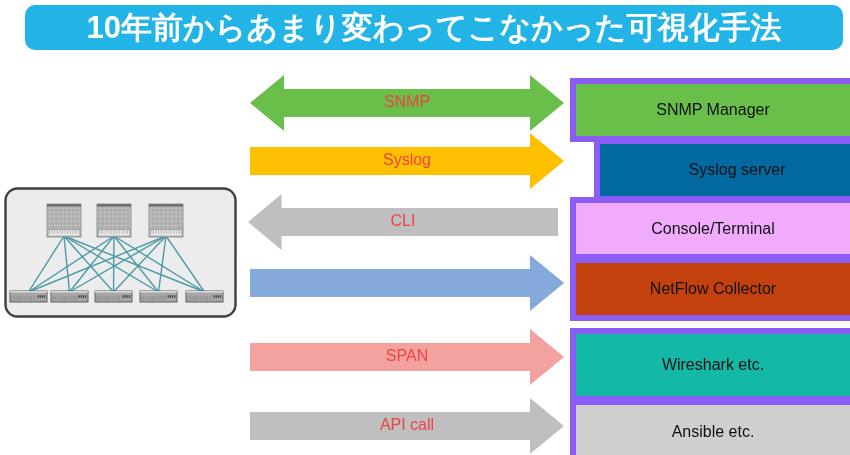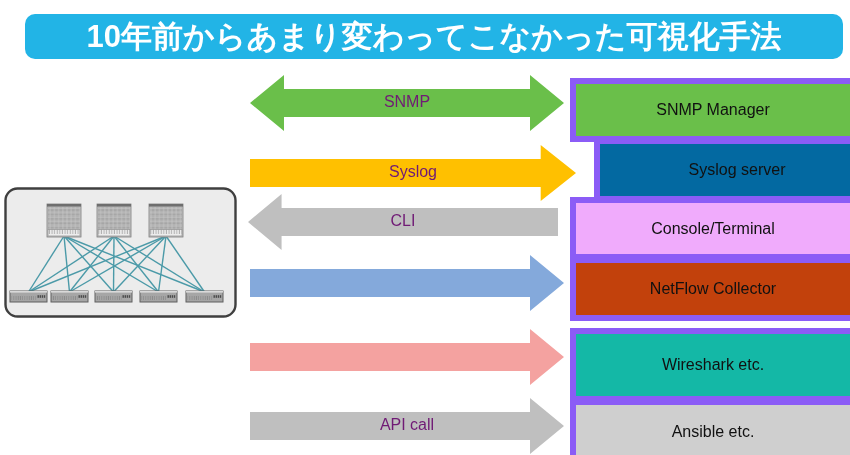--- a/index.html
+++ b/index.html
@@ -3,31 +3,31 @@
 <meta charset="utf-8">
 <style>
   html,body{margin:0;padding:0;background:#ffffff;}
   #slide{
     position:relative;width:850px;height:455px;background:#ffffff;overflow:hidden;
     font-family:"Liberation Sans","DejaVu Sans",sans-serif;
   }
   
   #title-banner{
     position:absolute;left:25px;top:5px;width:818px;height:45px;
-    border-radius:10px;display:flex;align-items:center;justify-content:center;margin-top:9px;
+    border-radius:10px;display:flex;align-items:center;justify-content:center;
   }
   #title-banner span{
     color:#ffffff;font-size:31px;font-weight:600;letter-spacing:0px;white-space:nowrap;
   }
   
   .arrow-wrap{position:absolute;left:250px;width:314px;height:56px;}
   .arrow-wrap svg{position:absolute;left:0;top:0;width:100%;height:100%;display:block;}
   .arrow-label{
     position:absolute;left:0;right:0;top:50%;transform:translateY(-54%);
-    text-align:center;font-size:16px;color:#701a75;
+    text-align:center;font-size:16px;color:#ef4444;
   }
   .target-box{
     position:absolute;left:570px;width:274px;
     border:6px solid #8b5cf6;display:flex;align-items:center;justify-content:center;
     font-size:16px;color:#111111;
   }
   
   #topology{position:absolute;left:4px;top:187px;width:233px;height:131px;}
 </style>
 </head>
@@ -146,21 +146,21 @@
     <div class="arrow-wrap" style="top:75px;">
       <svg viewBox="0 0 314 56" preserveAspectRatio="none">
           <polygon points="0,28 34,0 34,14 280,14 280,0 314,28 280,56 280,42 34,42 34,56" fill="#6abf4a"></polygon>
         </svg>
       <span class="arrow-label">SNMP</span>
     </div>
     <div class="target-box" style="top: 78px; height: 52px; background: rgb(106, 191, 74);">SNMP Manager</div>
   </div>
 
   <div class="flow-row">
-    <div class="arrow-wrap" style="top:145px;padding-left:12px;">
+    <div class="arrow-wrap" style="top:133px;">
       <svg viewBox="0 0 314 56" preserveAspectRatio="none">
           <polygon points="0,14 280,14 280,0 314,28 280,56 280,42 0,42" fill="#ffc000"></polygon>
         </svg>
       <span class="arrow-label">Syslog</span>
     </div>
     <div class="target-box" style="top: 138px; height: 52px; background: #0369a1; margin-left: 24px;">Syslog server</div>
   </div>
 
   <div class="flow-row">
     <div class="arrow-wrap" style="top:194px;left:248px;width:310px;">
@@ -179,20 +179,21 @@
         </svg>
     </div>
     <div class="target-box" style="top: 257px; height: 52px; background: #c2410c;">NetFlow Collector</div>
   </div>
 
   <div class="flow-row">
     <div class="arrow-wrap" style="top:329px;">
       <svg viewBox="0 0 314 56" preserveAspectRatio="none">
           <polygon points="0,14 280,14 280,0 314,28 280,56 280,42 0,42" fill="#f4a2a0"></polygon>
         </svg>
+      <span class="arrow-label">SPAN</span>
     </div>
     <div class="target-box" style="top: 328px; height: 62px; background: #14b8a6;">Wireshark etc.</div>
   </div>
 
   <div class="flow-row">
     <div class="arrow-wrap" style="top:398px;">
       <svg viewBox="0 0 314 56" preserveAspectRatio="none">
           <polygon points="0,14 280,14 280,0 314,28 280,56 280,42 0,42" fill="#bfbfbf"></polygon>
         </svg>
       <span class="arrow-label">API call</span>

